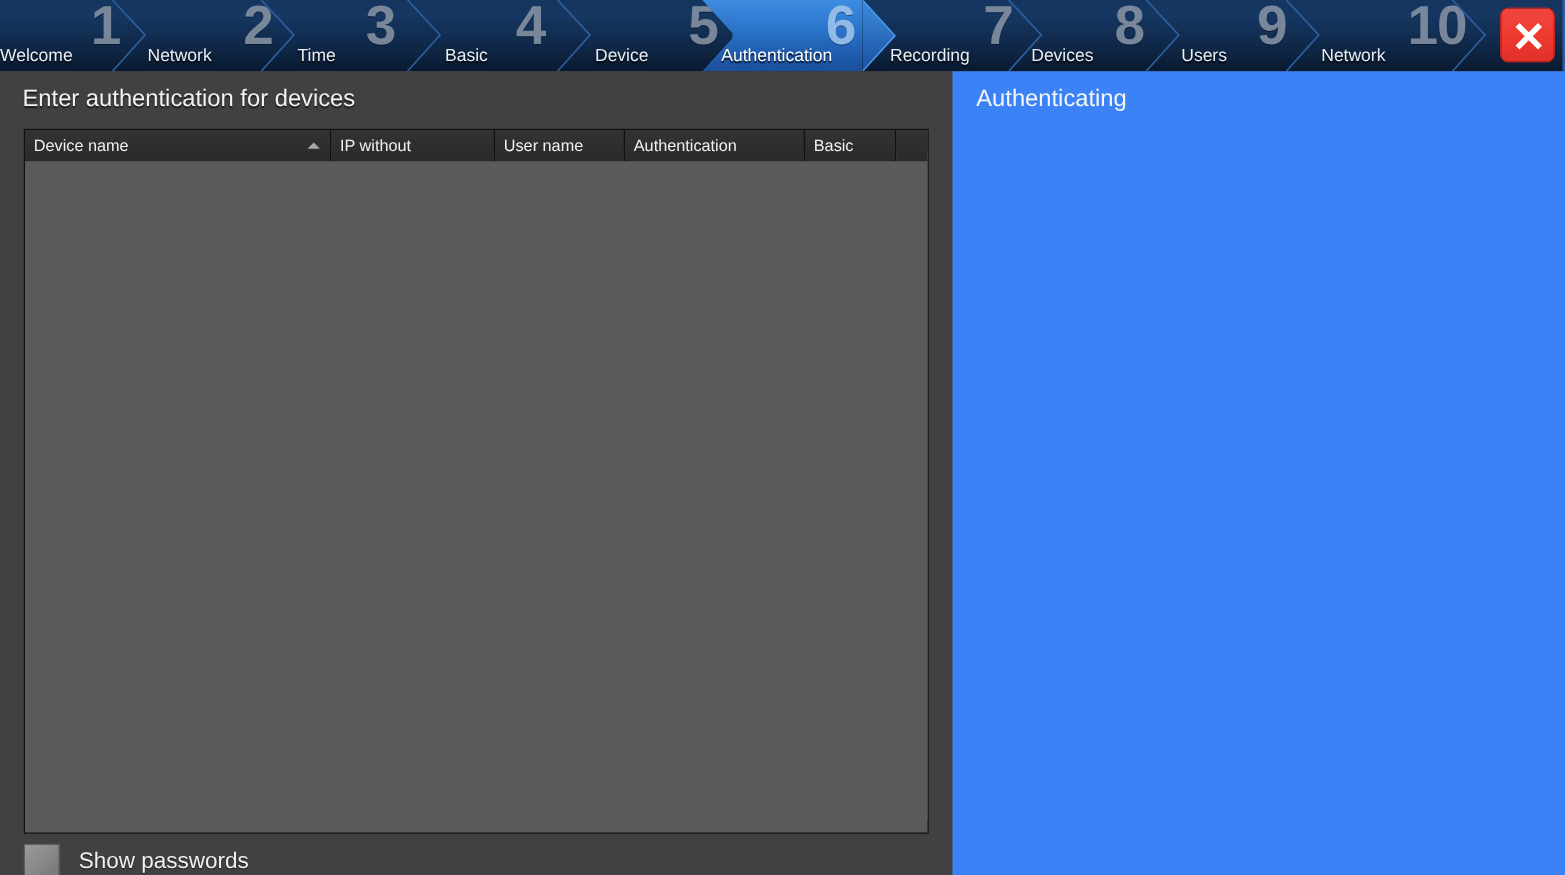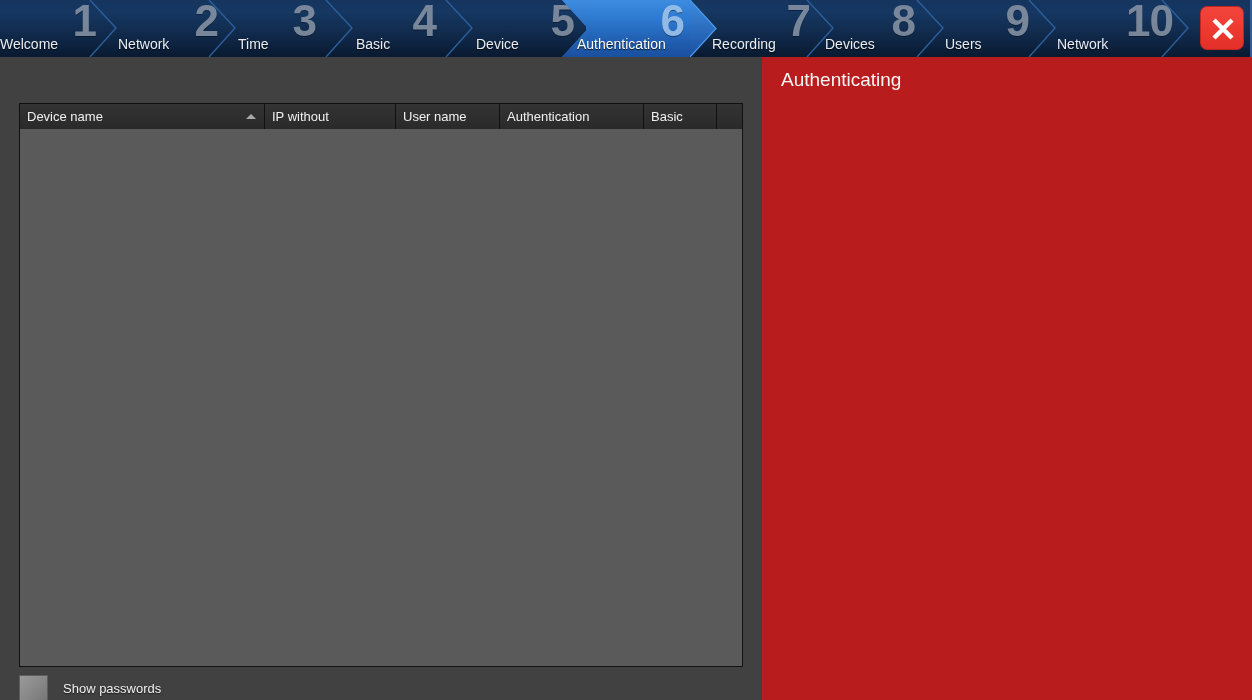--- a/index.html
+++ b/index.html
@@ -113,29 +113,29 @@
     display: flex; align-items: center;
   }
   #show-passwords-checkbox {
     width: 29px; height: 27px;
     background: linear-gradient(135deg, #9a9a9a 0%, #8d8d8d 40%, #767676 100%);
     border: 1px solid #5d5d5d;
     cursor: pointer;
   }
   #show-passwords-label {
     margin-left: 15px;
-    font-size: 13px; color: #f0f0f0;
+    font-size: 18px; color: #f0f0f0;
     text-shadow: 0 1px 1px rgba(0,0,0,.6);
   }
 
   
   #right-panel {
     position: absolute; left: 762px; top: 57px;
     width: 490px; height: 643px;
-    background: #b91c1c;
+    background: #3b82f6;
   }
   #help-title {
     position: absolute; left: 19px; top: 12px;
     font-size: 19px; color: #f5f5f5; font-weight: normal;
   }
   #help-body {
     position: absolute; left: 19px; top: 46px;
     width: 452px;
     font-size: 13.5px; line-height: 19px; color: #eaeaea;
   }
@@ -262,20 +262,21 @@
 
   <div id="close-button">
     <svg width="28" height="28" viewBox="0 0 28 28">
       <path d="M5 5 L23 23 M23 5 L5 23" stroke="#ffffff" stroke-width="4.5" stroke-linecap="butt"></path>
     </svg>
   </div>
 </div>
 
 <div id="left-panel">
 
+  <h1 id="page-title">Enter authentication for devices</h1>
 
   <div id="device-table">
     <div id="table-header">
       <div class="th" style="width:245px;">
         <span>Device name</span>
         <span class="sort-asc"></span>
       </div>
       <div class="th" style="width:131px;">
         <span>IP without</span>
       </div>

